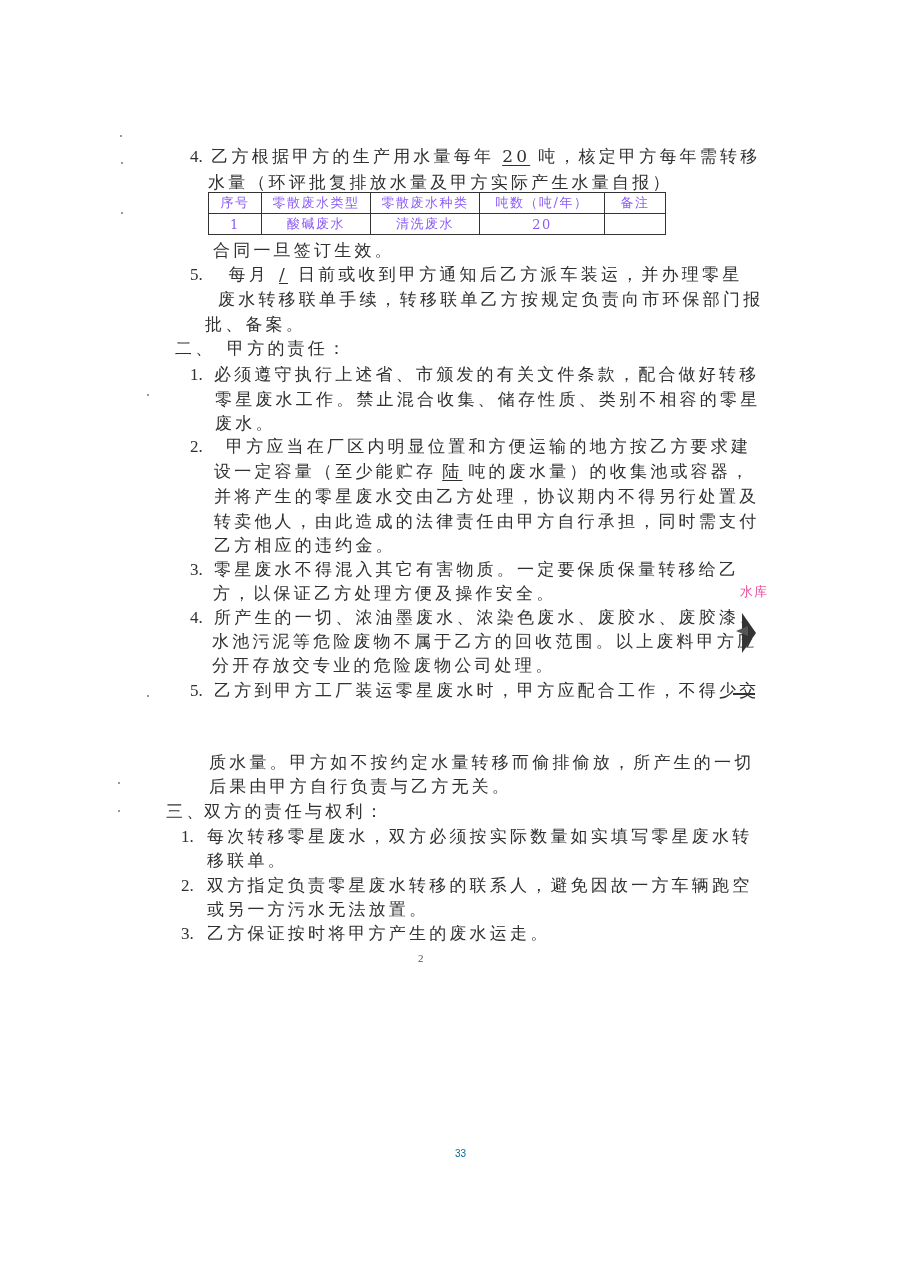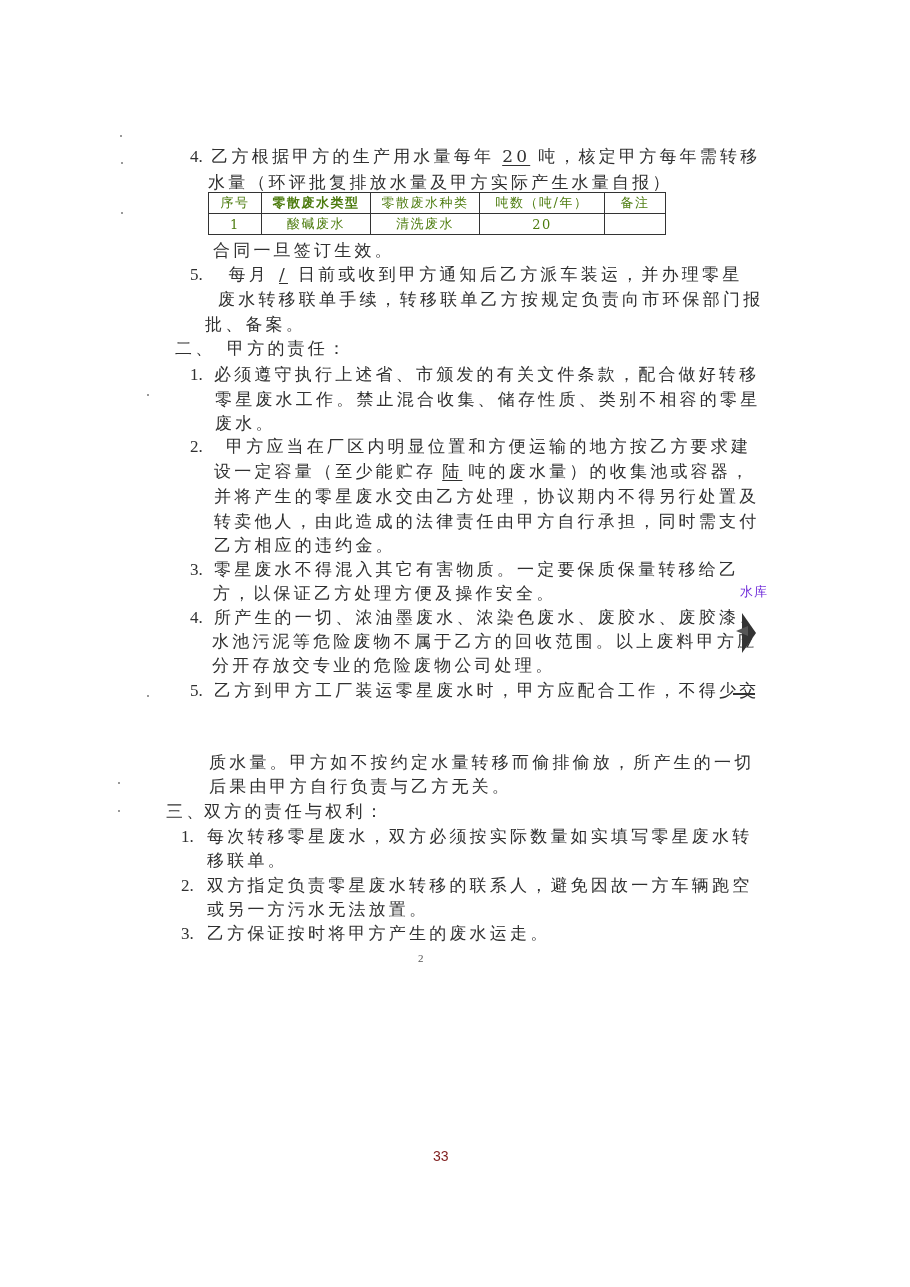--- a/index.html
+++ b/index.html
@@ -9,28 +9,28 @@
   }
   .page { position: absolute; left: 0; top: 0; width: 910px; height: 1287px; }
   .line {
     position: absolute; font-size: 17px; letter-spacing: 3.2px; white-space: nowrap; line-height: 22px;
     color: #303030;
   }
   .num { display: inline-block; font-family: "Liberation Serif", serif; letter-spacing: 0; }
   .u { text-decoration: underline; text-underline-offset: 3px; }
   table.t {
     position: absolute; left: 208px; top: 192px; border-collapse: collapse;
-    font-size: 13px; color: #4d7c0f; letter-spacing: 1.5px;
+    font-size: 13px; color: #8b5cf6; letter-spacing: 1.5px;
   }
   table.t td {
     border: 1.5px solid #333; height: 20px; padding: 0 2px; text-align: center; white-space: nowrap;
   }
   .pgnum-small { position: absolute; left: 418px; top: 952px; font-size: 11px; color: #555; font-family: "Liberation Serif", serif; }
-  .pgnum { position: absolute; left: 433px; top: 1148px; font-size: 14px; color: #7f1d1d; font-family: "Liberation Sans", sans-serif; }
-  .margin-mark { position: absolute; color: #6d28d9; font-size: 13px; }
+  .pgnum { position: absolute; left: 455px; top: 1148px; font-size: 10px; color: #0369a1; font-family: "Liberation Sans", sans-serif; }
+  .margin-mark { position: absolute; color: #ec4899; font-size: 13px; }
   .arrow { position: absolute; left: 742px; top: 613px; width: 0; height: 0;
     border-top: 20px solid transparent; border-bottom: 20px solid transparent; border-left: 14px solid #333; }
   .arrow2 { position: absolute; left: 736px; top: 626px; width: 12px; height: 10px; background:#555; clip-path: polygon(0 50%, 100% 0, 100% 100%); }
   .dash { position: absolute; left: 733px; top: 693px; width: 22px; height: 2px; background: #333; }
   .speck { position: absolute; width: 2px; height: 2px; background: #999; }
 </style>
 </head>
 <body>
 
 <div class="page">
@@ -38,21 +38,21 @@
   <div class="line" style="left:190px; top:145px;">
     <span class="num">4.</span>
     <span>乙方根据甲方的生产用水量每年</span><span class="u" style="padding:0 8px;">20</span><span>吨，核定甲方每年需转移</span>
   </div>
   <div class="line" style="left:208px; top:171px;">水量（环评批复排放水量及甲方实际产生水量自报）</div>
 
   <table class="t">
     <tbody>
         <tr>
       <td style="width:48px;">序号</td>
-      <td style="width:104px;font-weight:bold;">零散废水类型</td>
+      <td style="width:104px;">零散废水类型</td>
       <td style="width:104px;">零散废水种类</td>
       <td style="width:120px;text-align:center;">吨数（吨/年）</td>
       <td style="width:56px;">备注</td>
     </tr>
     <tr>
       <td>1</td>
       <td>酸碱废水</td>
       <td>清洗废水</td>
       <td>20</td>
       <td></td>

